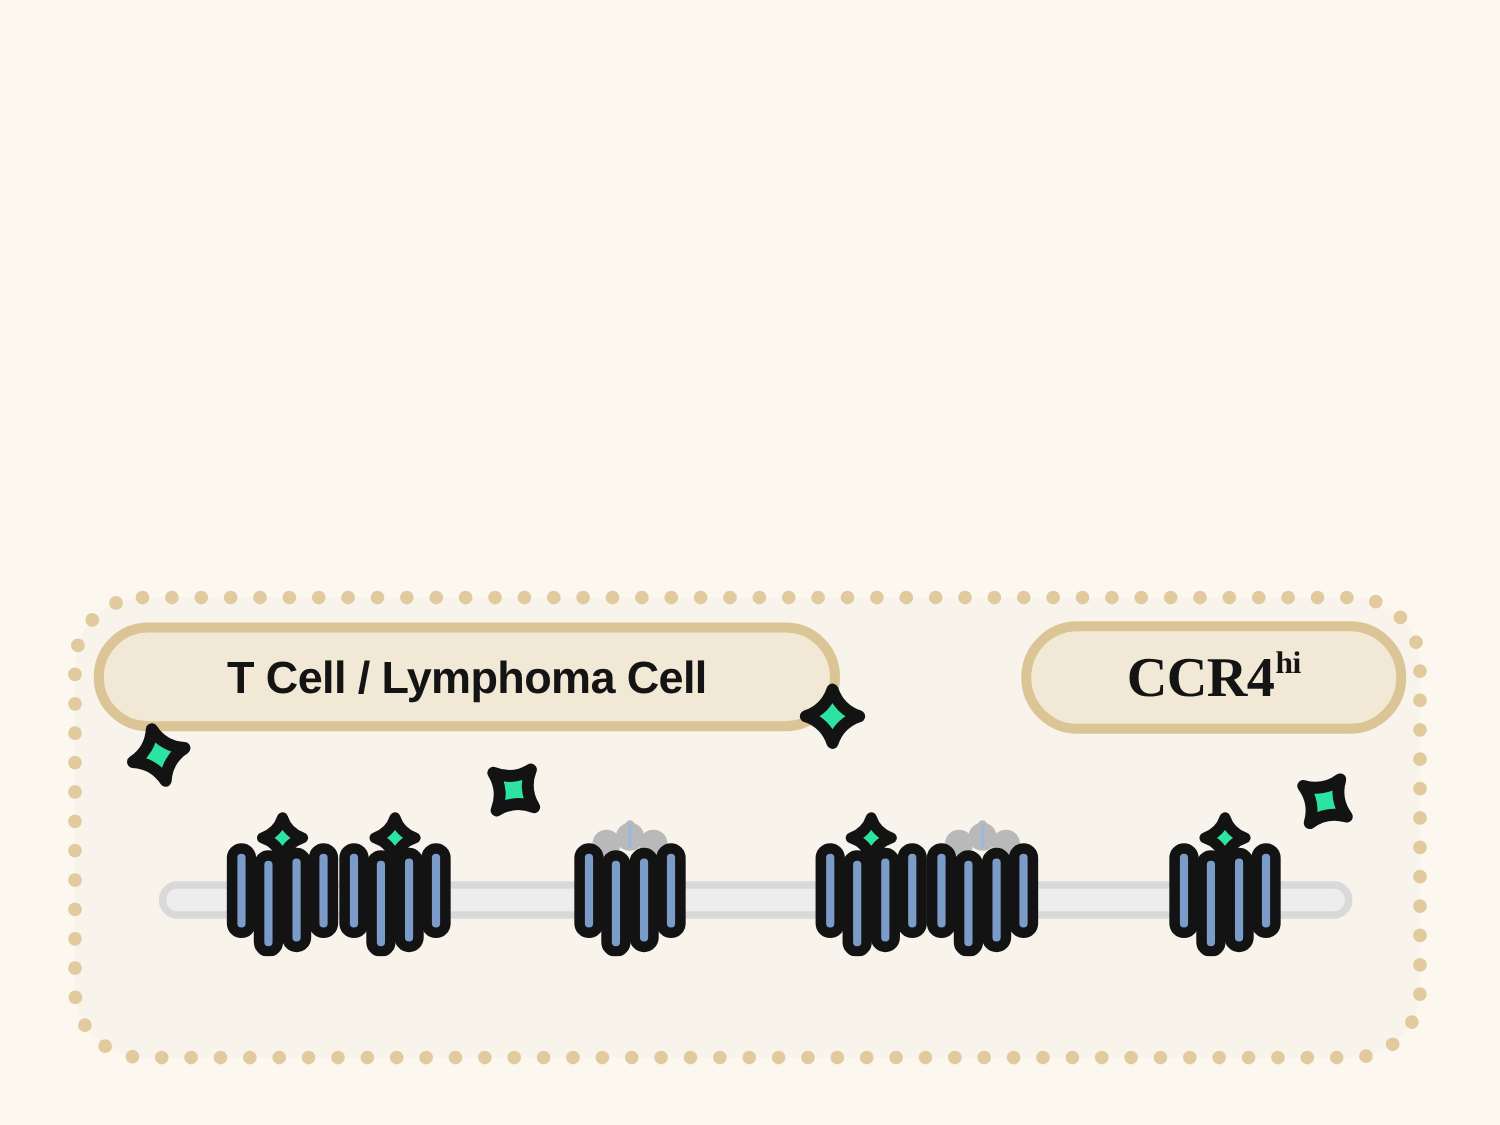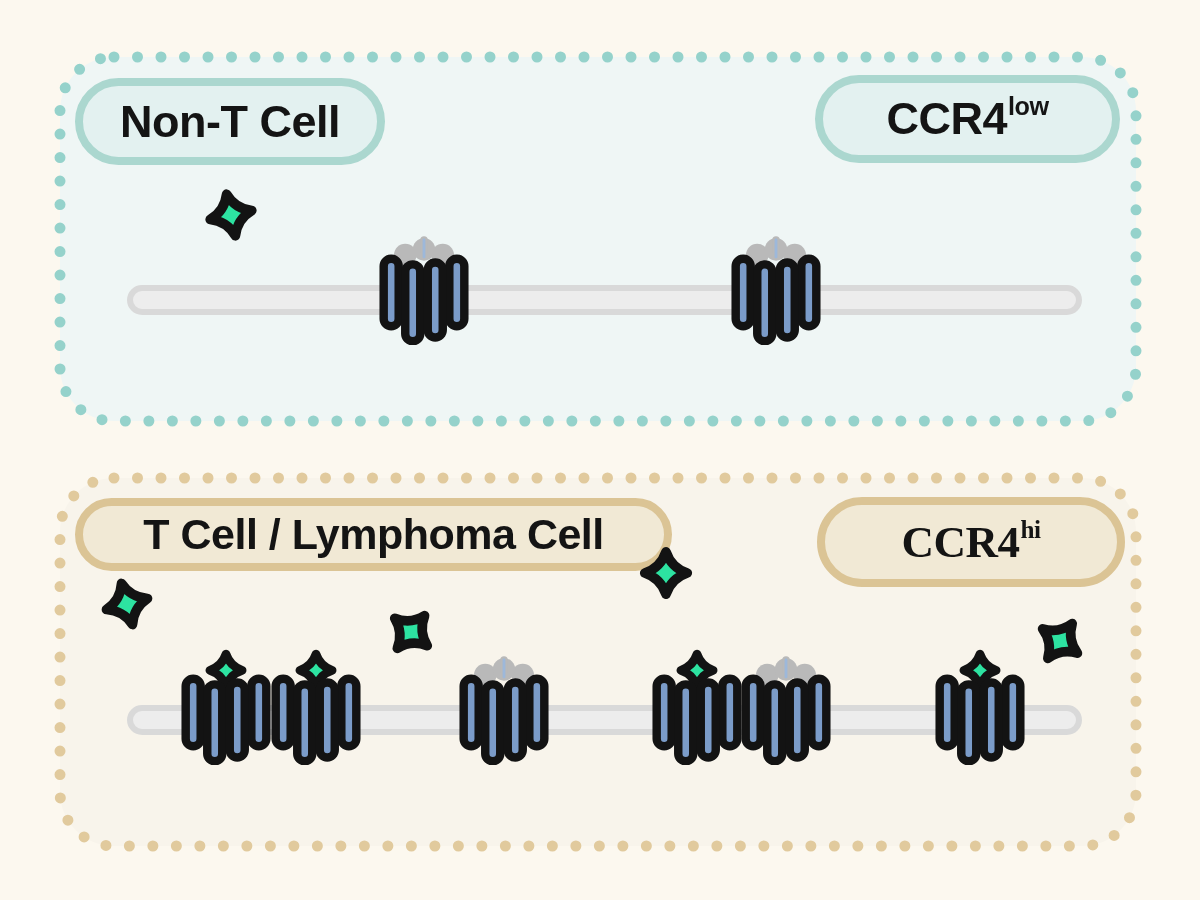--- a/index.html
+++ b/index.html
@@ -22,21 +22,21 @@
     background:var(--pill-fill);
     border-radius:999px;
     display:flex;align-items:center;justify-content:center;
     font-weight:bold;color:#141414;
     letter-spacing:-0.5px;white-space:nowrap;
     z-index:2;
   }
   .pill sup{font-size:0.56em;position:relative;top:-0.12em;vertical-align:super;margin-left:1px;}
   .panel.top .pill-name{left:21px;top:27px;width:310px;height:87px;font-size:45px;}
   .panel.top .pill-marker{left:761px;top:24px;width:305px;height:88px;font-size:45px;}
-  .panel.bottom .pill-name{left:21px;top:26px;width:597px;height:73px;font-size:43px;}
+  .panel.bottom .pill-name{left:21px;top:26px;width:597px;height:87px;font-size:36px;}
   .panel.bottom .pill-marker{left:763px;top:25px;width:308px;height:90px;font-size:45px;font-family:Liberation Serif, serif;}
   .membrane{
     position:absolute;height:30px;box-sizing:border-box;
     background:#ededed;border:6px solid #d9d9d9;border-radius:999px;
     z-index:1;
   }
   .receptor{position:absolute;width:94px;height:120px;z-index:3;}
   .ligand{position:absolute;width:58px;height:58px;z-index:4;}
   .defs-holder{position:absolute;width:0;height:0;overflow:hidden;}
 </style>
@@ -67,45 +67,20 @@
       <rect x="7" y="36" width="16" height="72" rx="8" fill="#7b9cc9" stroke="#131313" stroke-width="9"></rect>
       <rect x="77" y="36" width="16" height="72" rx="8" fill="#7b9cc9" stroke="#131313" stroke-width="9"></rect>
       <rect x="30" y="42" width="16" height="82" rx="8" fill="#7b9cc9" stroke="#131313" stroke-width="9"></rect>
       <rect x="54" y="40" width="16" height="80" rx="8" fill="#7b9cc9" stroke="#131313" stroke-width="9"></rect>
     </g>
   </defs>
 </svg>
 
 <div class="canvas">
 
-  <div class="panel top" style="--panel-bg: #eff6f5; --dots: #95d2cb; --pill-border: #abd7cf; --pill-fill: #e3f1f0;">
-    <svg class="panel-border-svg" viewBox="0 0 1088 376">
-      <rect x="6" y="6" width="1076" height="364" rx="54" style="fill:var(--panel-bg);stroke:var(--dots)" stroke-width="11" stroke-dasharray="0 23.5" stroke-linecap="round"></rect>
-    </svg>
-    <div class="pill pill-name">
-      <span>Non-T Cell</span>
-    </div>
-    <div class="pill pill-marker">
-      <span><span>CCR4</span><sup>low</sup></span>
-    </div>
-    <div class="membrane" style="left: 73px; width: 955px; top: 234px;"></div>
-    <div class="receptor-layer">
-        <svg viewBox="0 0 100 128" class="receptor" style="left: 323px; top: 174px;">
-          <use href="#sym-receptor-unbound" xlink:href="#sym-receptor-unbound"></use>
-        </svg>
-        <svg viewBox="0 0 100 128" class="receptor" style="left: 675px; top: 174px;">
-          <use href="#sym-receptor-unbound" xlink:href="#sym-receptor-unbound"></use>
-        </svg>
-      </div>
-    <div class="ligand-layer">
-        <svg viewBox="0 0 60 60" class="ligand" style="left: 148px; top: 135px; transform: rotate(-12deg);">
-          <use href="#sym-ligand" xlink:href="#sym-ligand"></use>
-        </svg>
-      </div>
-  </div>
 
   <div class="panel bottom" style="--panel-bg: #f8f4eb; --dots: #e1ca9d; --pill-border: #dbc495; --pill-fill: #f1e9d5;">
     <svg class="panel-border-svg" viewBox="0 0 1088 380">
       <rect x="6" y="6" width="1076" height="368" rx="54" style="fill:var(--panel-bg);stroke:var(--dots)" stroke-width="11" stroke-dasharray="0 23.5" stroke-linecap="round"></rect>
     </svg>
     <div class="pill pill-name">
       <span>T Cell / Lymphoma Cell</span>
     </div>
     <div class="pill pill-marker">
       <span><span>CCR4</span><sup>hi</sup></span>

